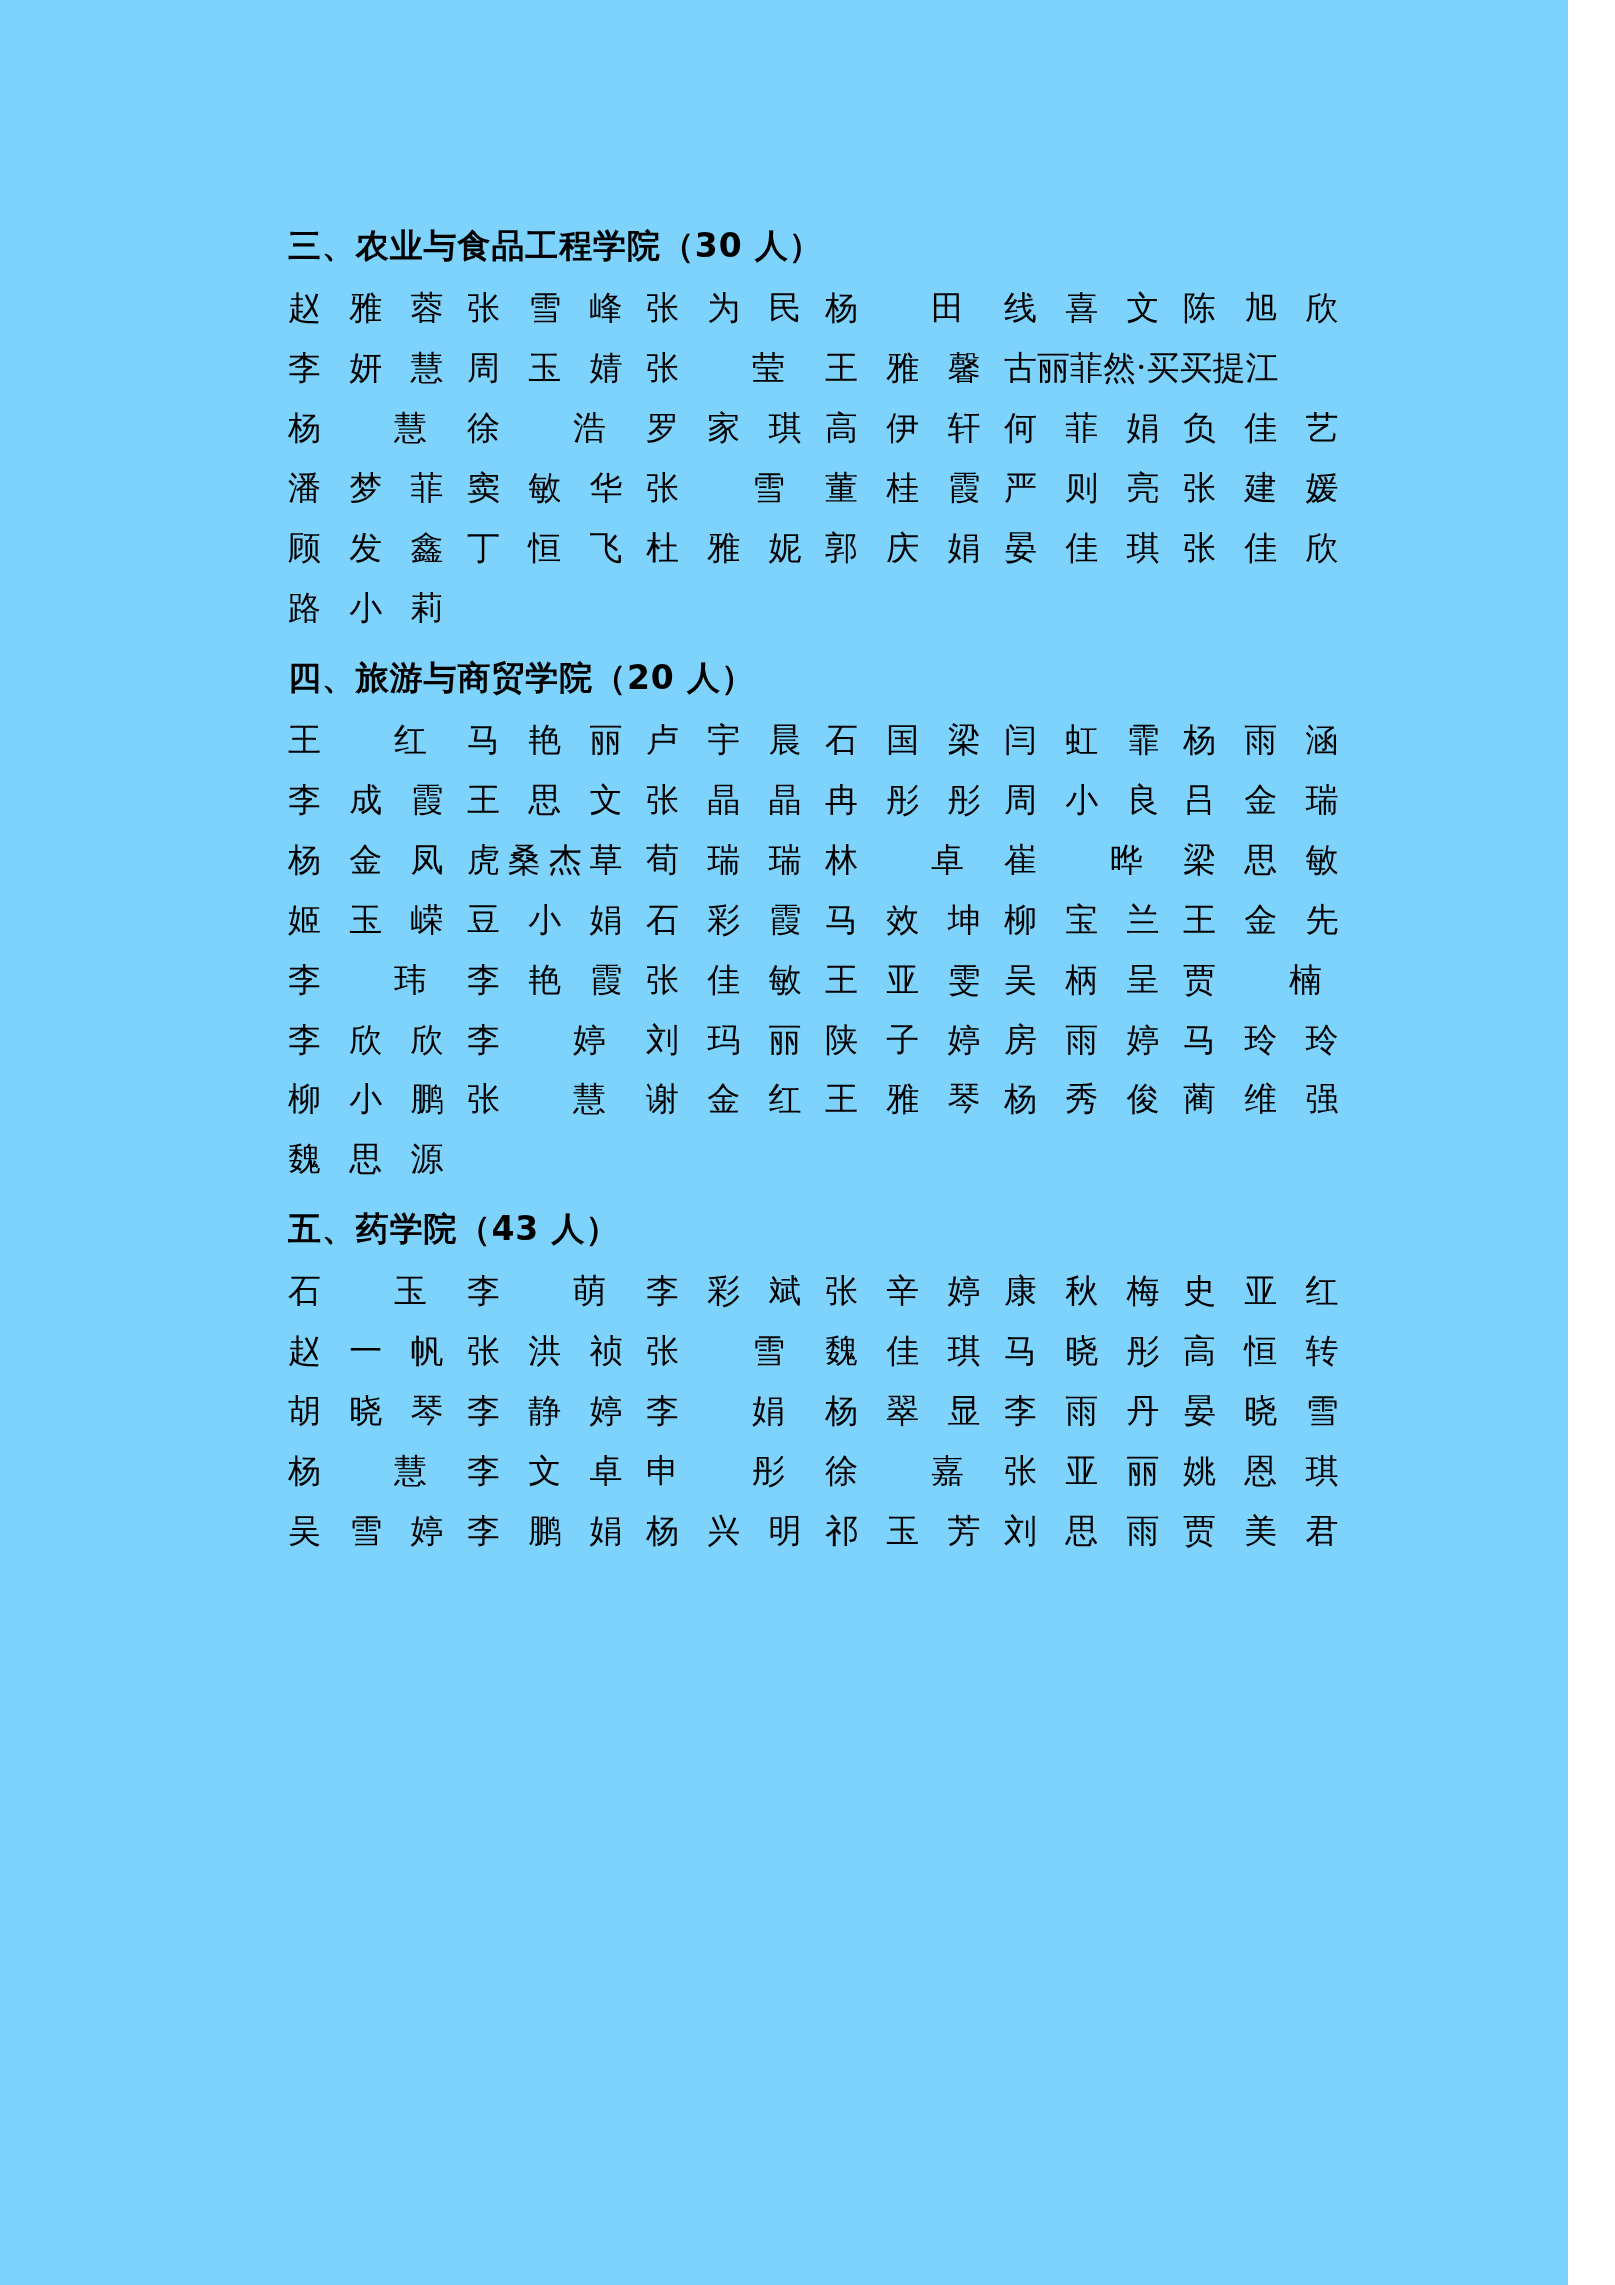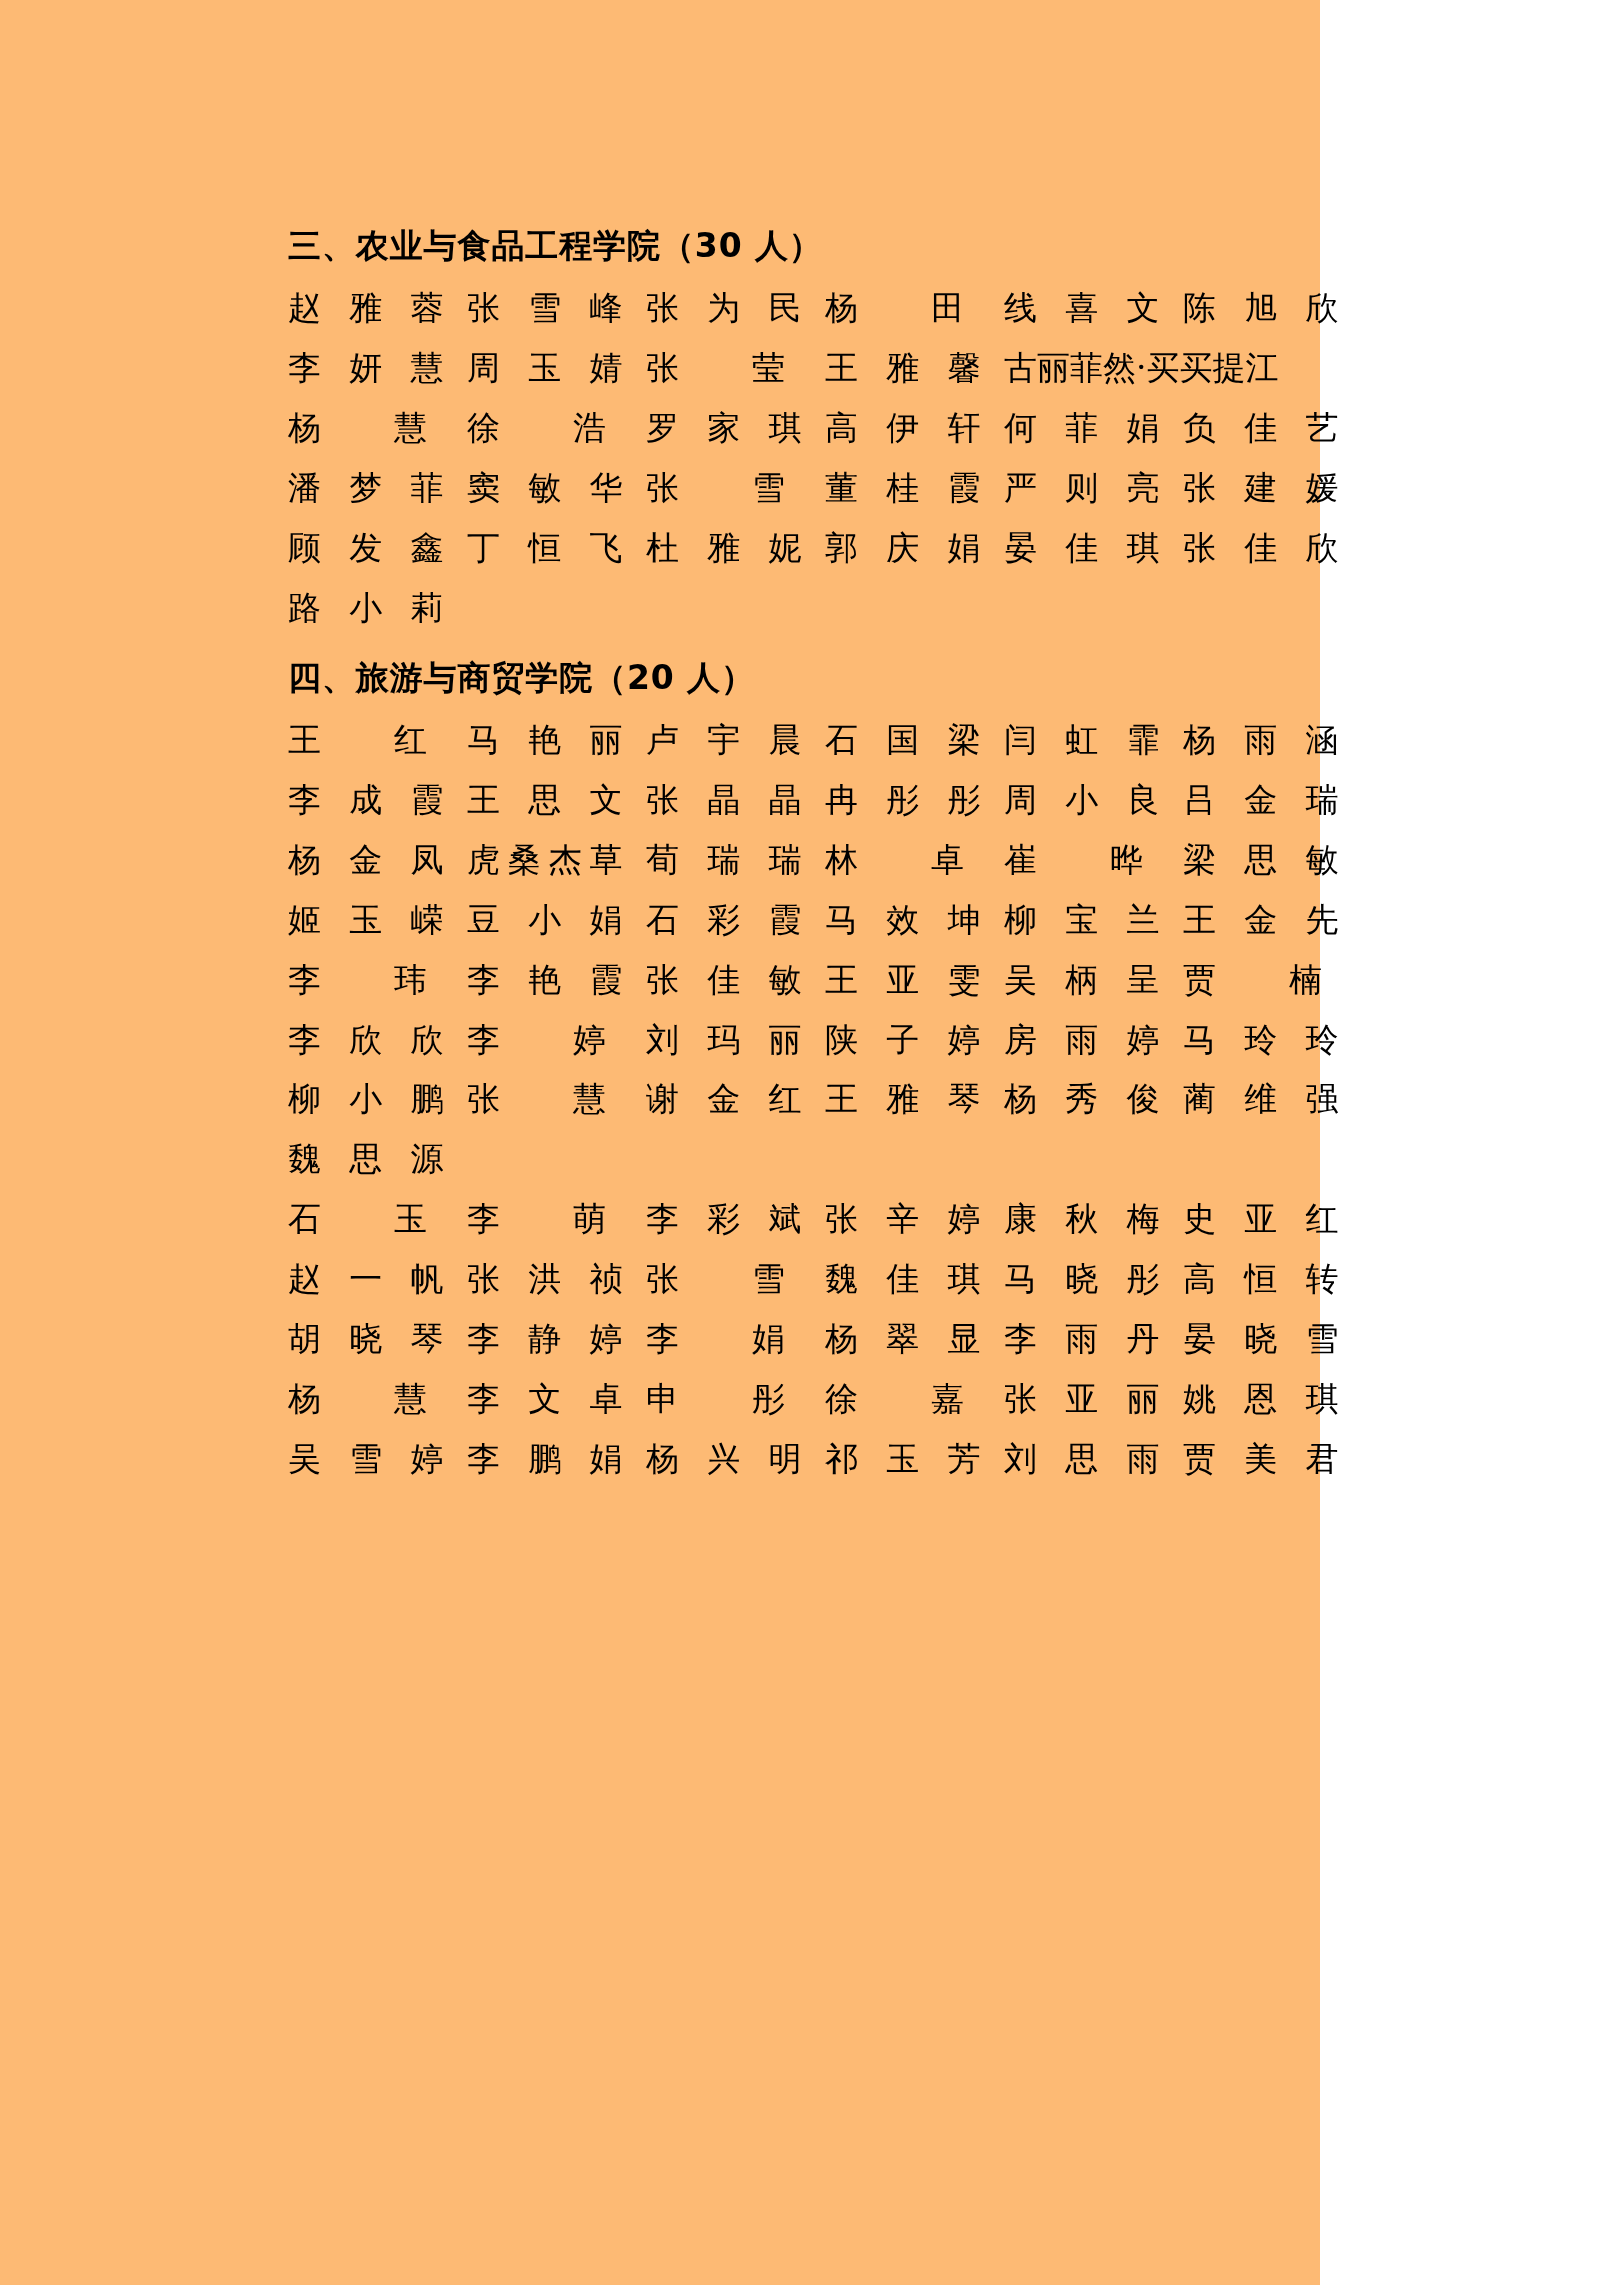--- a/index.html
+++ b/index.html
@@ -9,23 +9,23 @@
   }
   body {
     width: 1616px;
     height: 2285px;
     font-family: "DejaVu Sans", sans-serif;
     color: #000000;
     overflow: hidden;
   }
   .page {
     position: relative;
-    width: 1320px;
+    width: 1568px;
     height: 2285px;
-    background: #fdba74;
+    background: #7dd3fc;
     box-sizing: border-box;
     padding: 226px 190px 0 288px;
   }
   .section {
     margin-bottom: 5.4px;
   }
   .section-heading {
     font-family: "DejaVu Sans", sans-serif;
     font-weight: bold;
     font-size: 33px;
@@ -461,20 +461,21 @@
         </div>
         <div class="name-row">
           <div class="name-cell">
             <span>魏</span>
             <span>思</span>
             <span>源</span>
           </div>
         </div>
       </div>
       <div class="section">
+        <div class="section-heading">五、药学院（43 人）</div>
         <div class="name-row">
           <div class="name-cell c2">
             <span>石</span>
             <span>玉</span>
           </div>
           <div class="name-cell c2">
             <span>李</span>
             <span>萌</span>
           </div>
           <div class="name-cell">

